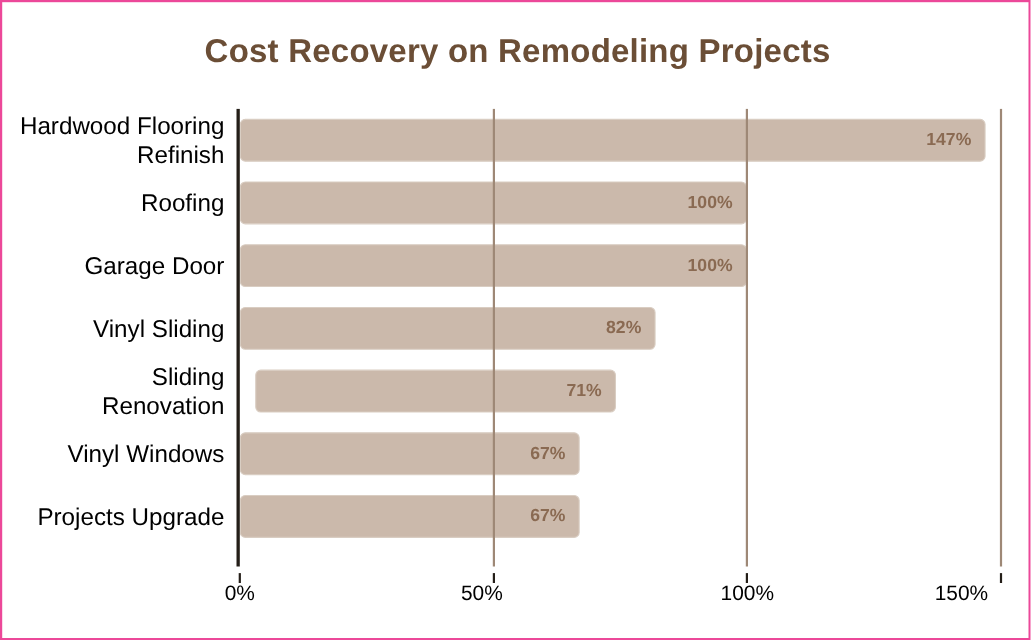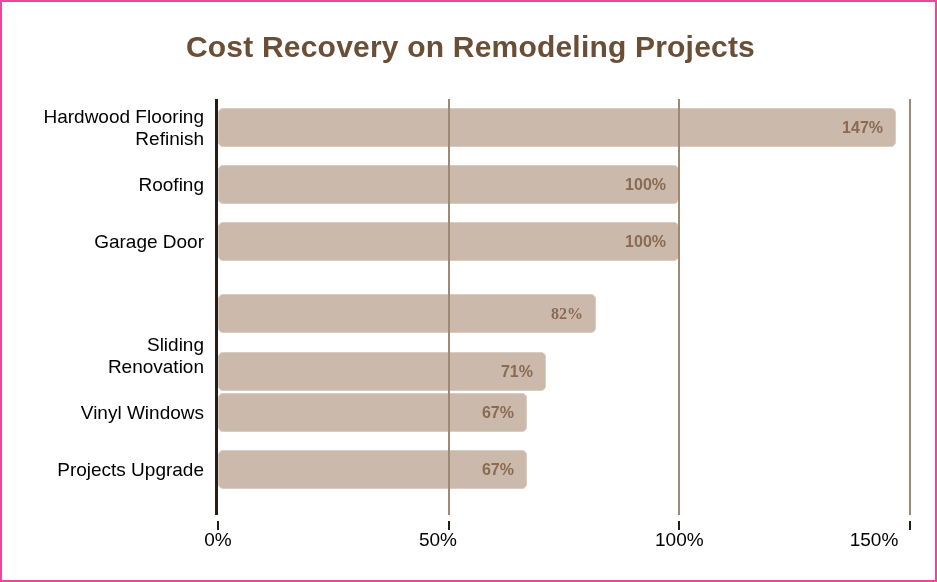--- a/index.html
+++ b/index.html
@@ -106,21 +106,21 @@
   .cat-label {
     position: absolute;
     right: 0;
     width: 206px;
     height: 57px;
     display: flex;
     flex-direction: column;
     align-items: flex-end;
     justify-content: center;
     text-align: right;
-    font-size: 19px;
+    font-size: 22px;
     color: #000000;
     line-height: 1.15;
     padding-right: 4px;
   }
 
   
   #x-labels {
     position: absolute;
     left: 0;
     top: 519px;
@@ -155,20 +155,23 @@
   <div id="cat-labels">
       <div class="cat-label" style="top: 0px;">
         <span>Hardwood Flooring</span>
         <span>Refinish</span>
       </div>
       <div class="cat-label" style="top: 57px;">
         <span>Roofing</span>
       </div>
       <div class="cat-label" style="top: 114px;">
         <span>Garage Door</span>
+      </div>
+      <div class="cat-label" style="top: 171px;">
+        <span>Vinyl Sliding</span>
       </div>
       <div class="cat-label" style="top: 228px;">
         <span>Sliding</span>
         <span>Renovation</span>
       </div>
       <div class="cat-label" style="top: 285px; text-align: right;">
         <span>Vinyl Windows</span>
       </div>
       <div class="cat-label" style="top: 342px;">
         <span>Projects Upgrade</span>
@@ -187,26 +190,26 @@
       <div class="bar-row" style="top: 57px;">
         <div class="bar" style="width: 461px; background: rgb(203, 185, 171); border-color: rgb(217, 205, 194);">
           <div class="bar-label" style="color: rgb(138, 106, 82);">100%</div>
         </div>
       </div>
       <div class="bar-row" style="top: 114px;">
         <div class="bar" style="width: 461px; background: rgb(203, 185, 171); border-color: rgb(217, 205, 194);">
           <div class="bar-label" style="color: rgb(138, 106, 82);">100%</div>
         </div>
       </div>
-      <div class="bar-row" style="top: 186px; font-family: Liberation Serif, serif;">
+      <div class="bar-row" style="top: 171px;">
         <div class="bar" style="width: 378px; background: rgb(203, 185, 171); border-color: rgb(217, 205, 194);">
           <div class="bar-label" style="color: rgb(138, 106, 82);">82%</div>
         </div>
       </div>
-      <div class="bar-row" style="top: 244px;">
+      <div class="bar-row" style="top: 228px; margin-left: 14px;">
         <div class="bar" style="width: 328px; background: rgb(203, 185, 171); border-color: rgb(217, 205, 194);">
           <div class="bar-label" style="color: rgb(138, 106, 82);">71%</div>
         </div>
       </div>
       <div class="bar-row" style="top: 285px;">
         <div class="bar" style="width: 309px; background: rgb(203, 185, 171); border-color: rgb(217, 205, 194);">
           <div class="bar-label" style="color: rgb(138, 106, 82);">67%</div>
         </div>
       </div>
       <div class="bar-row" style="top: 342px;">

